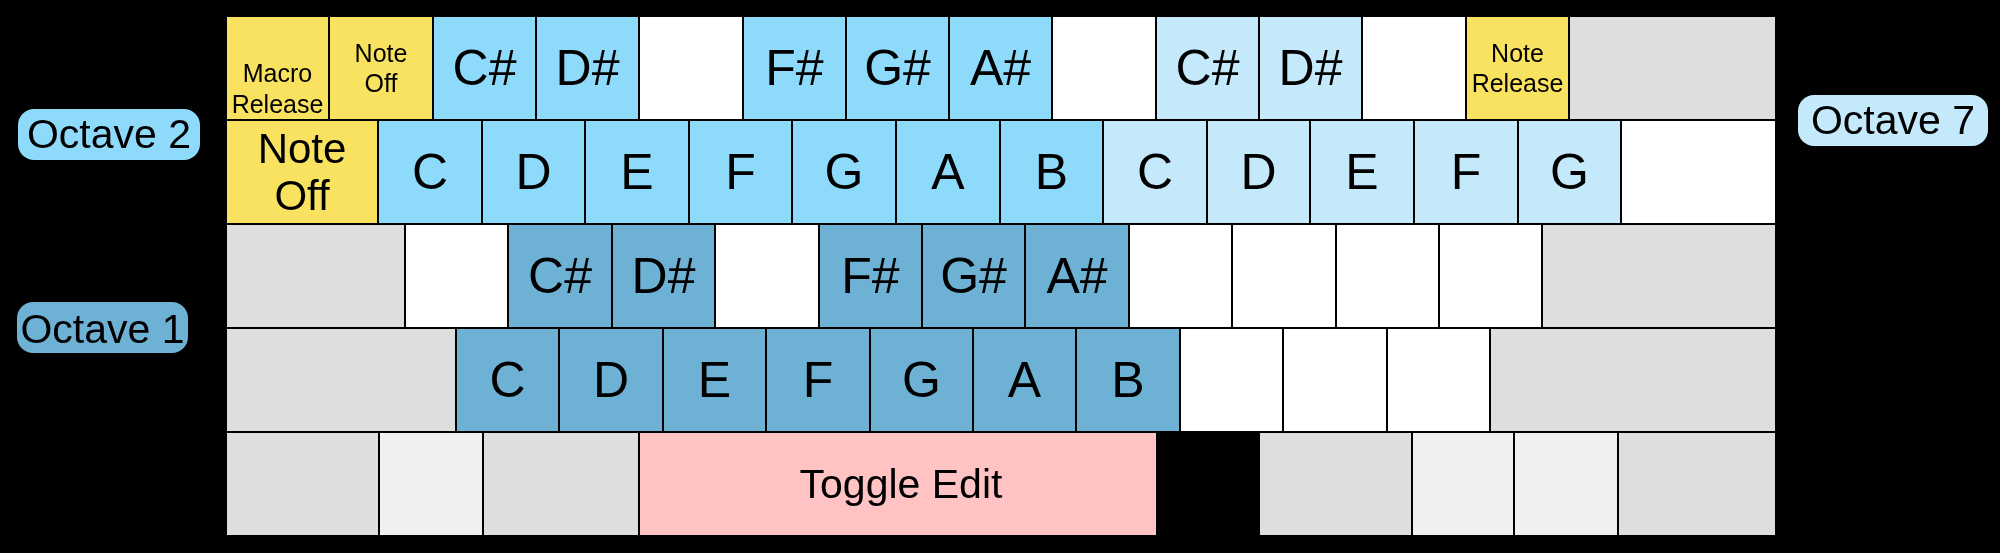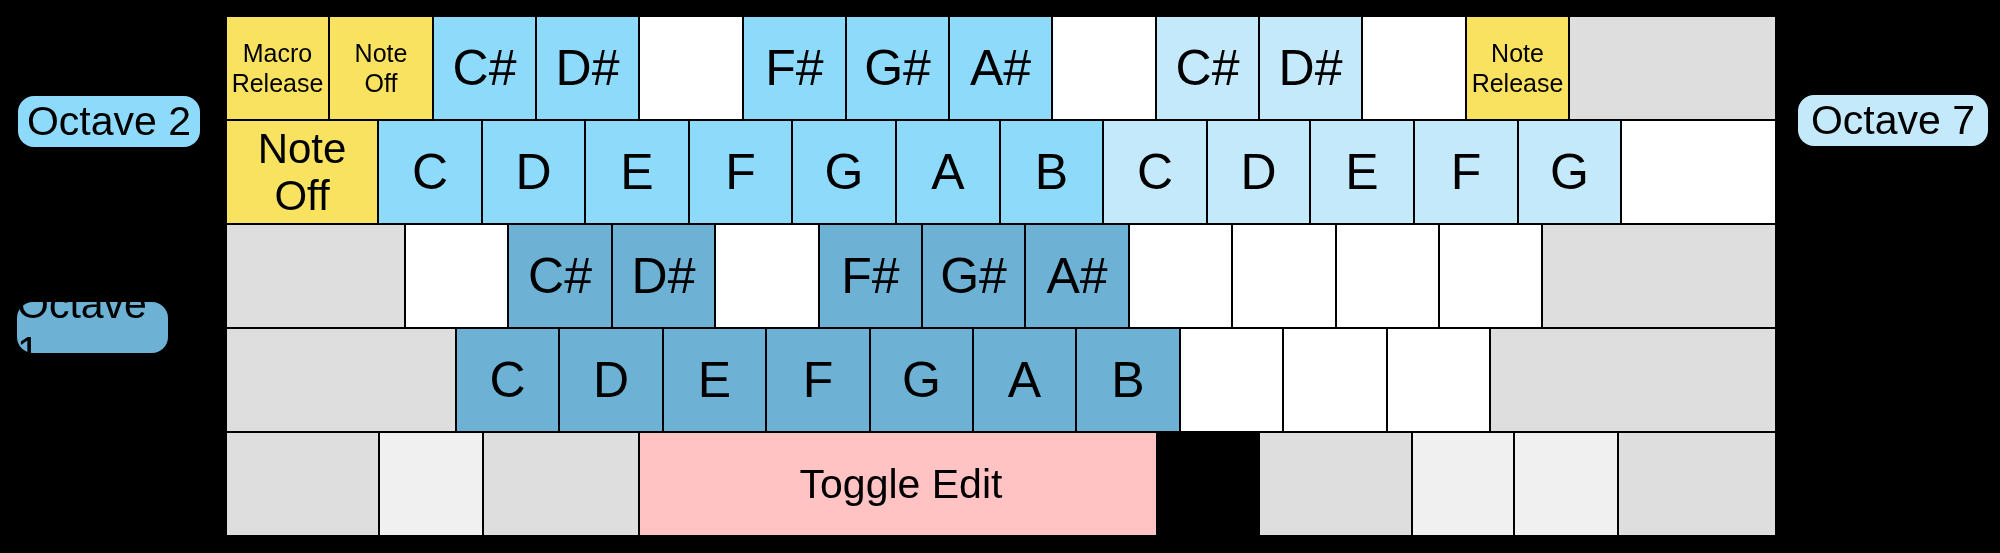--- a/index.html
+++ b/index.html
@@ -42,32 +42,32 @@
     justify-content: center;
     font-size: 41px;
     color: #000000;
   }
 </style>
 </head>
 <body>
 
 <div id="stage">
   <div id="pills">
-      <div class="pill" style="left: 18px; top: 96px; width: 182px; height: 51px; background: rgb(142, 218, 251);">
+      <div class="pill" style="left: 18px; top: 109px; width: 182px; height: 51px; background: rgb(142, 218, 251);">
         <span>Octave 2</span>
       </div>
-      <div class="pill" style="left: 17px; top: 302px; width: 151px; height: 51px; background: rgb(109, 177, 212);">
+      <div class="pill" style="left: 17px; top: 302px; width: 171px; height: 51px; background: rgb(109, 177, 212); align-items: flex-end;">
         <span>Octave 1</span>
       </div>
       <div class="pill" style="left: 1798px; top: 95px; width: 190px; height: 51px; background: rgb(196, 233, 251);">
         <span>Octave 7</span>
       </div>
     </div>
   <div id="keyboard">
-      <div class="key" style="left: 225px; top: 15px; width: 105px; height: 106px; background: rgb(249, 226, 95);">
+      <div class="key" style="left: 225px; top: 15px; width: 105px; height: 106px; background: rgb(249, 226, 95); align-items: flex-end;">
         <span class="key-label size-small">Macro
 Release</span>
       </div>
       <div class="key" style="left: 328px; top: 15px; width: 106px; height: 106px; background: rgb(249, 226, 95);">
         <span class="key-label size-small">Note
 Off</span>
       </div>
       <div class="key" style="left: 432px; top: 15px; width: 105px; height: 106px; background: rgb(142, 218, 251);">
         <span class="key-label size-note">C#</span>
       </div>

